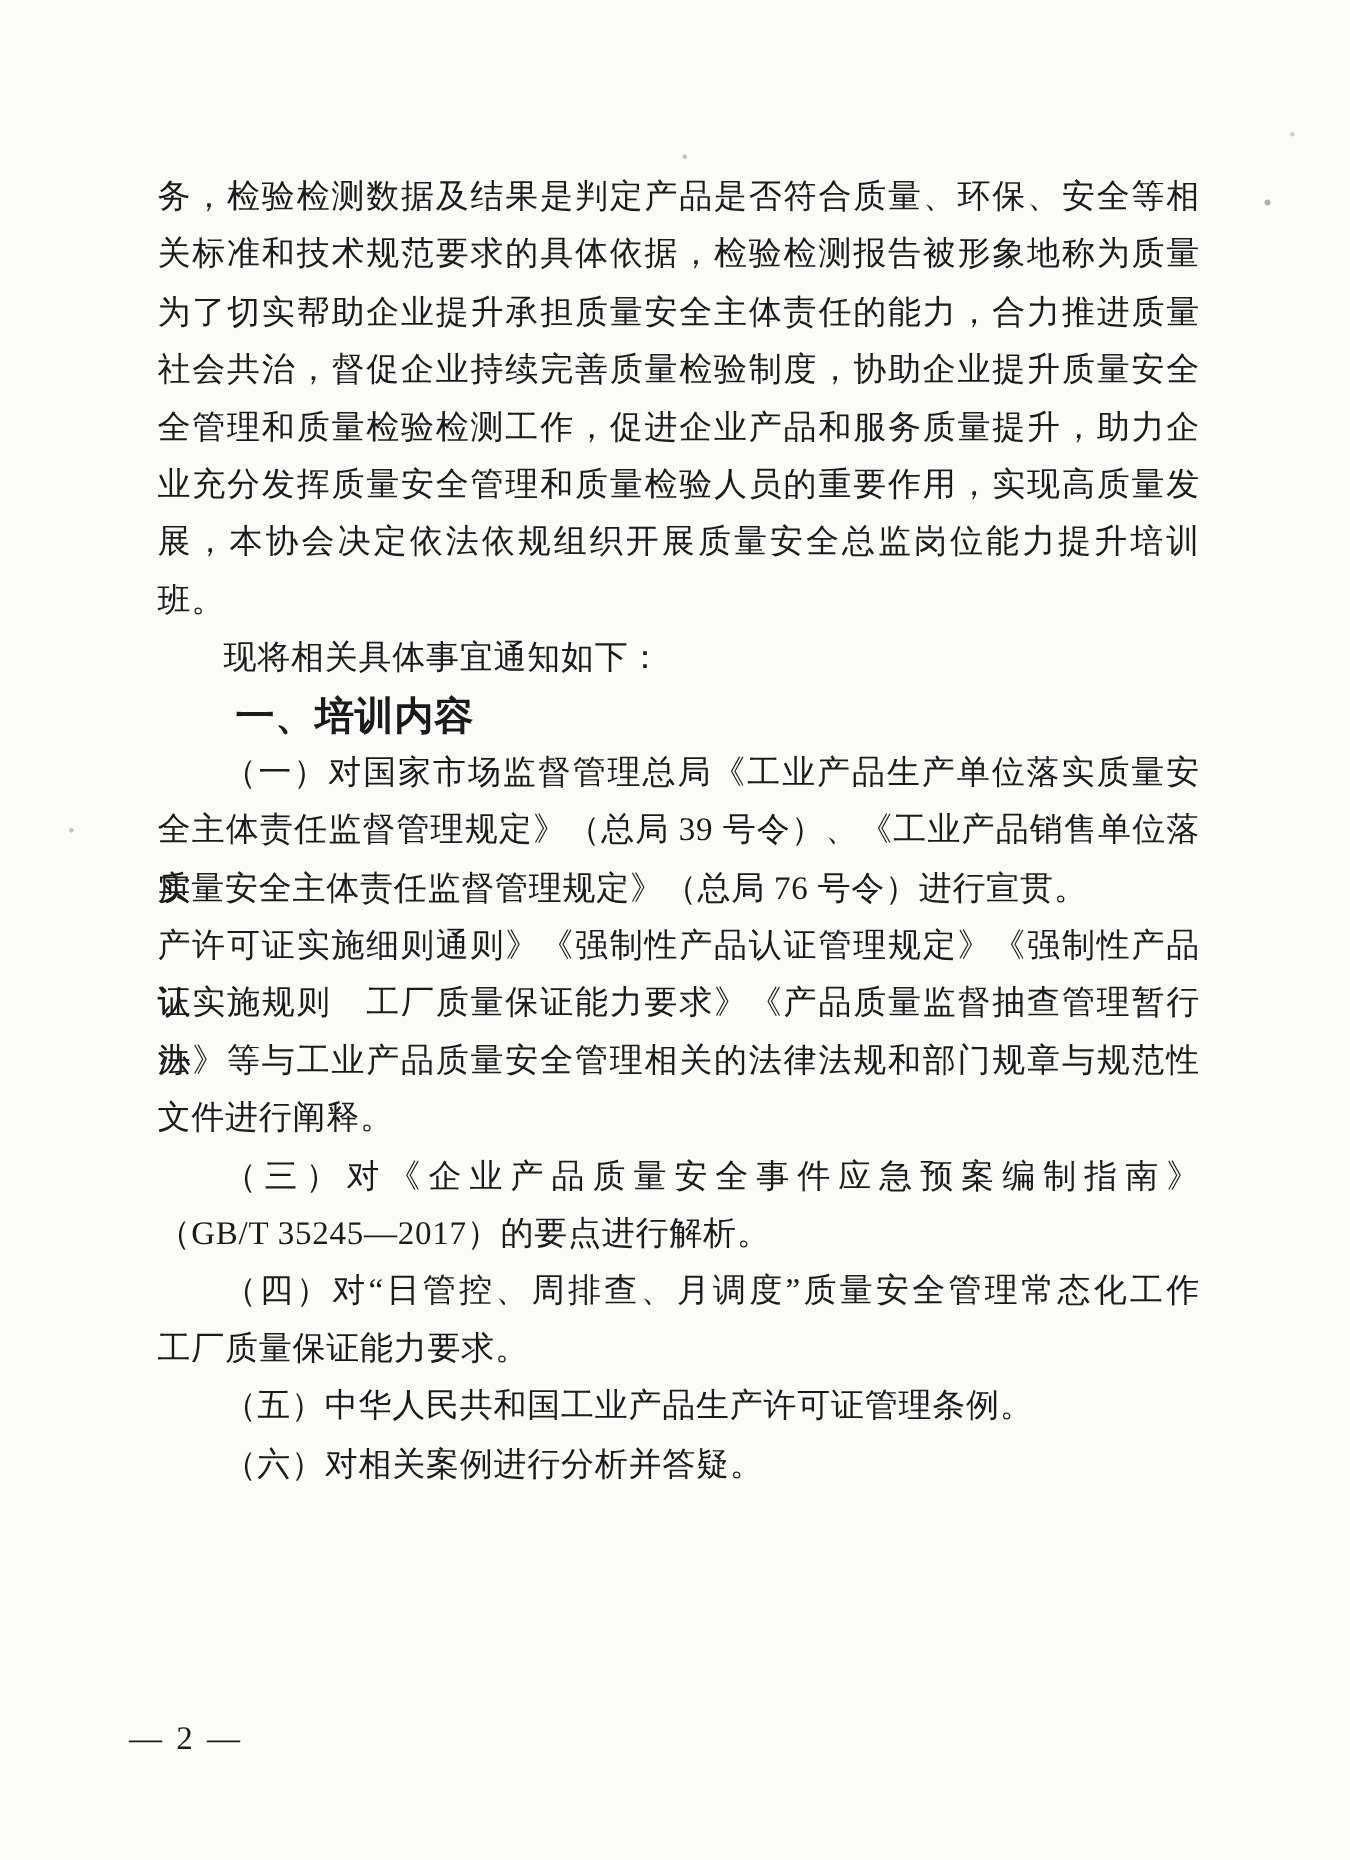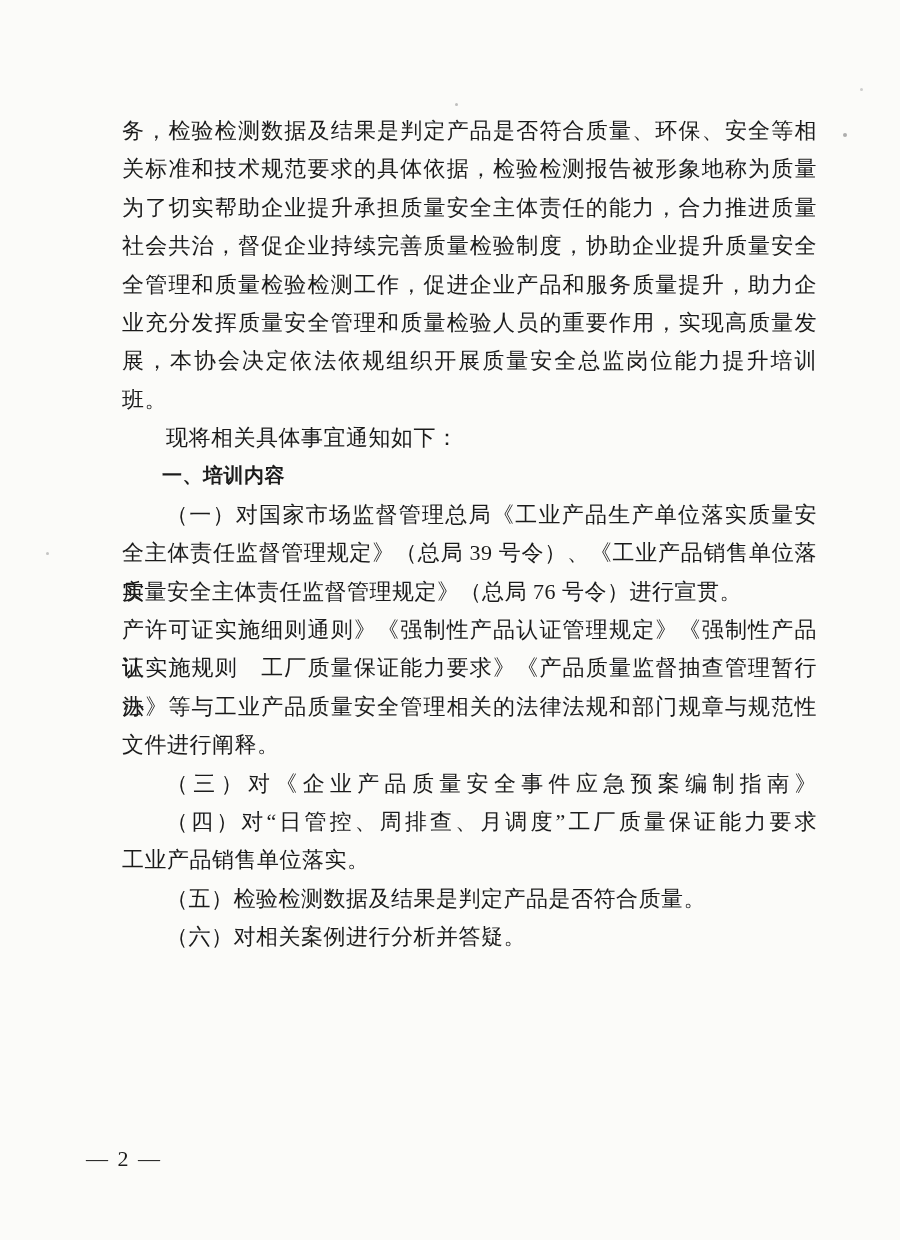--- a/index.html
+++ b/index.html
@@ -14,21 +14,21 @@
     font-family: "Liberation Serif", "DejaVu Serif", serif;
     position: relative;
     overflow: hidden;
   }
   .page {
     position: absolute;
     inset: 0;
   }
   .doc-body {
     position: absolute;
-    left: 122px;
+    left: 105px;
     top: 112px;
     width: 695px;
   }
   .line {
     font-size: 22px;
     line-height: 38.4px;
     height: 38.4px;
     letter-spacing: 0.5px;
   }
   .justify {
@@ -37,22 +37,22 @@
   }
   .left {
     text-align: left;
     text-align-last: left;
   }
   .indent {
     text-indent: 2em;
   }
   .heading {
     font-weight: 700;
-    font-family: Liberation Mono, monospace;
-    font-size: 20px;
+    font-family: Liberation Sans, sans-serif;
+    font-size: 26px;
   }
   .page-number {
     position: absolute;
     left: 86px;
     top: 1146px;
     font-size: 22px;
     letter-spacing: 2px;
     color: #1b1b1b;
   }
   .speck {
@@ -81,23 +81,24 @@
       <div class="line indent left">现将相关具体事宜通知如下：</div>
       <div class="line heading indent left">一、培训内容</div>
       <div class="line indent justify">（一）对国家市场监督管理总局《工业产品生产单位落实质量安</div>
       <div class="line justify">全主体责任监督管理规定》（总局 39 号令）、《工业产品销售单位落实</div>
       <div class="line left">质量安全主体责任监督管理规定》（总局 76 号令）进行宣贯。</div>
       <div class="line justify">产许可证实施细则通则》《强制性产品认证管理规定》《强制性产品认</div>
       <div class="line justify">证实施规则　工厂质量保证能力要求》《产品质量监督抽查管理暂行办</div>
       <div class="line justify">法》等与工业产品质量安全管理相关的法律法规和部门规章与规范性</div>
       <div class="line left">文件进行阐释。</div>
       <div class="line indent justify">（三）对《企业产品质量安全事件应急预案编制指南》</div>
-      <div class="line indent justify">（四）对“日管控、周排查、月调度”工厂质量保证能力要求</div>
-      <div class="line left">工业产品销售单位落实。</div>
-      <div class="line indent left">（五）检验检测数据及结果是判定产品是否符合质量。</div>
+      <div class="line left">（GB/T 35245—2017）的要点进行解析。</div>
+      <div class="line indent justify">（四）对“日管控、周排查、月调度”质量安全管理常态化工作</div>
+      <div class="line left">工厂质量保证能力要求。</div>
+      <div class="line indent left">（五）中华人民共和国工业产品生产许可证管理条例。</div>
       <div class="line indent left">（六）对相关案例进行分析并答疑。</div>
     </div>
   <div class="page-number">— 2 —</div>
   <div class="speck s1"></div>
   <div class="speck s2"></div>
   <div class="speck s3"></div>
   <div class="speck s4"></div>
 </div>
 
 </body></html>

